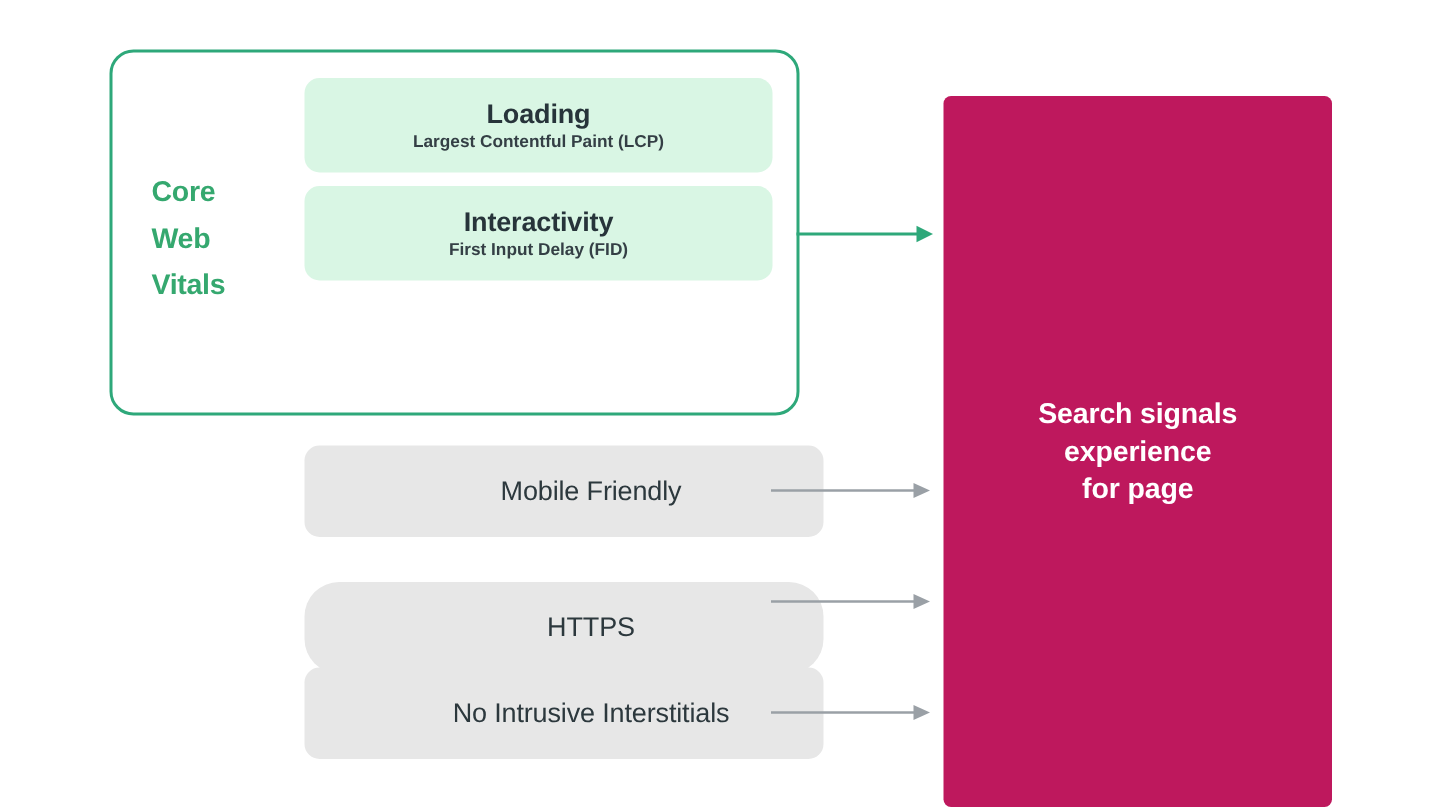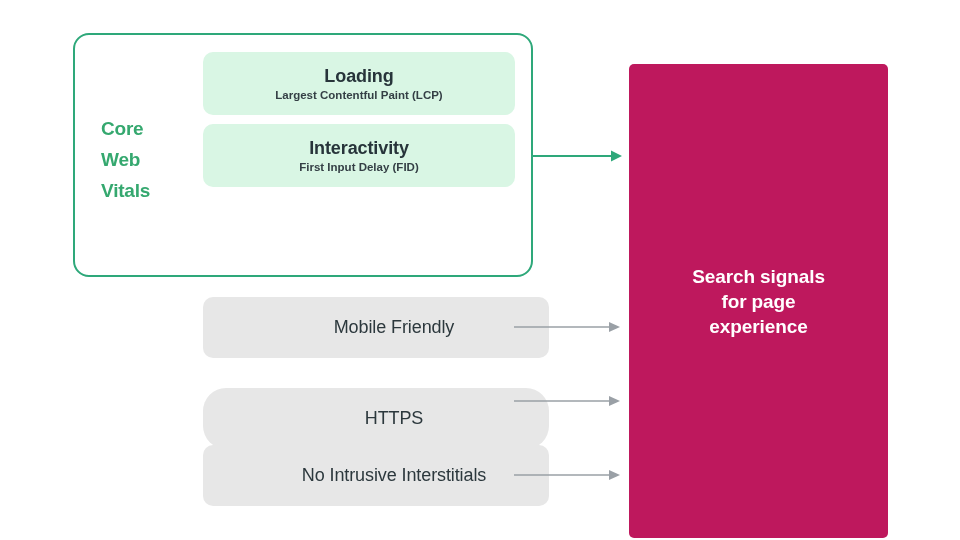--- a/index.html
+++ b/index.html
@@ -174,18 +174,18 @@
   <div class="arrow" style="left:513px; top:465px; width:112px; height:20px;">
     <svg width="112" height="20" viewBox="0 0 112 20">
       <line x1="1" y1="10" x2="97" y2="10" stroke="#9aa0a6" stroke-width="1.6"></line>
       <polygon points="96,5 107,10 96,15" fill="#9aa0a6"></polygon>
     </svg>
   </div>
 
   <div class="blue-box">
     <div class="blue-text">
       <span>Search signals</span>
+      <span>experience</span>
       <span>for page</span>
-      <span>experience</span>
     </div>
   </div>
 
 </div>
 
 </body></html>

